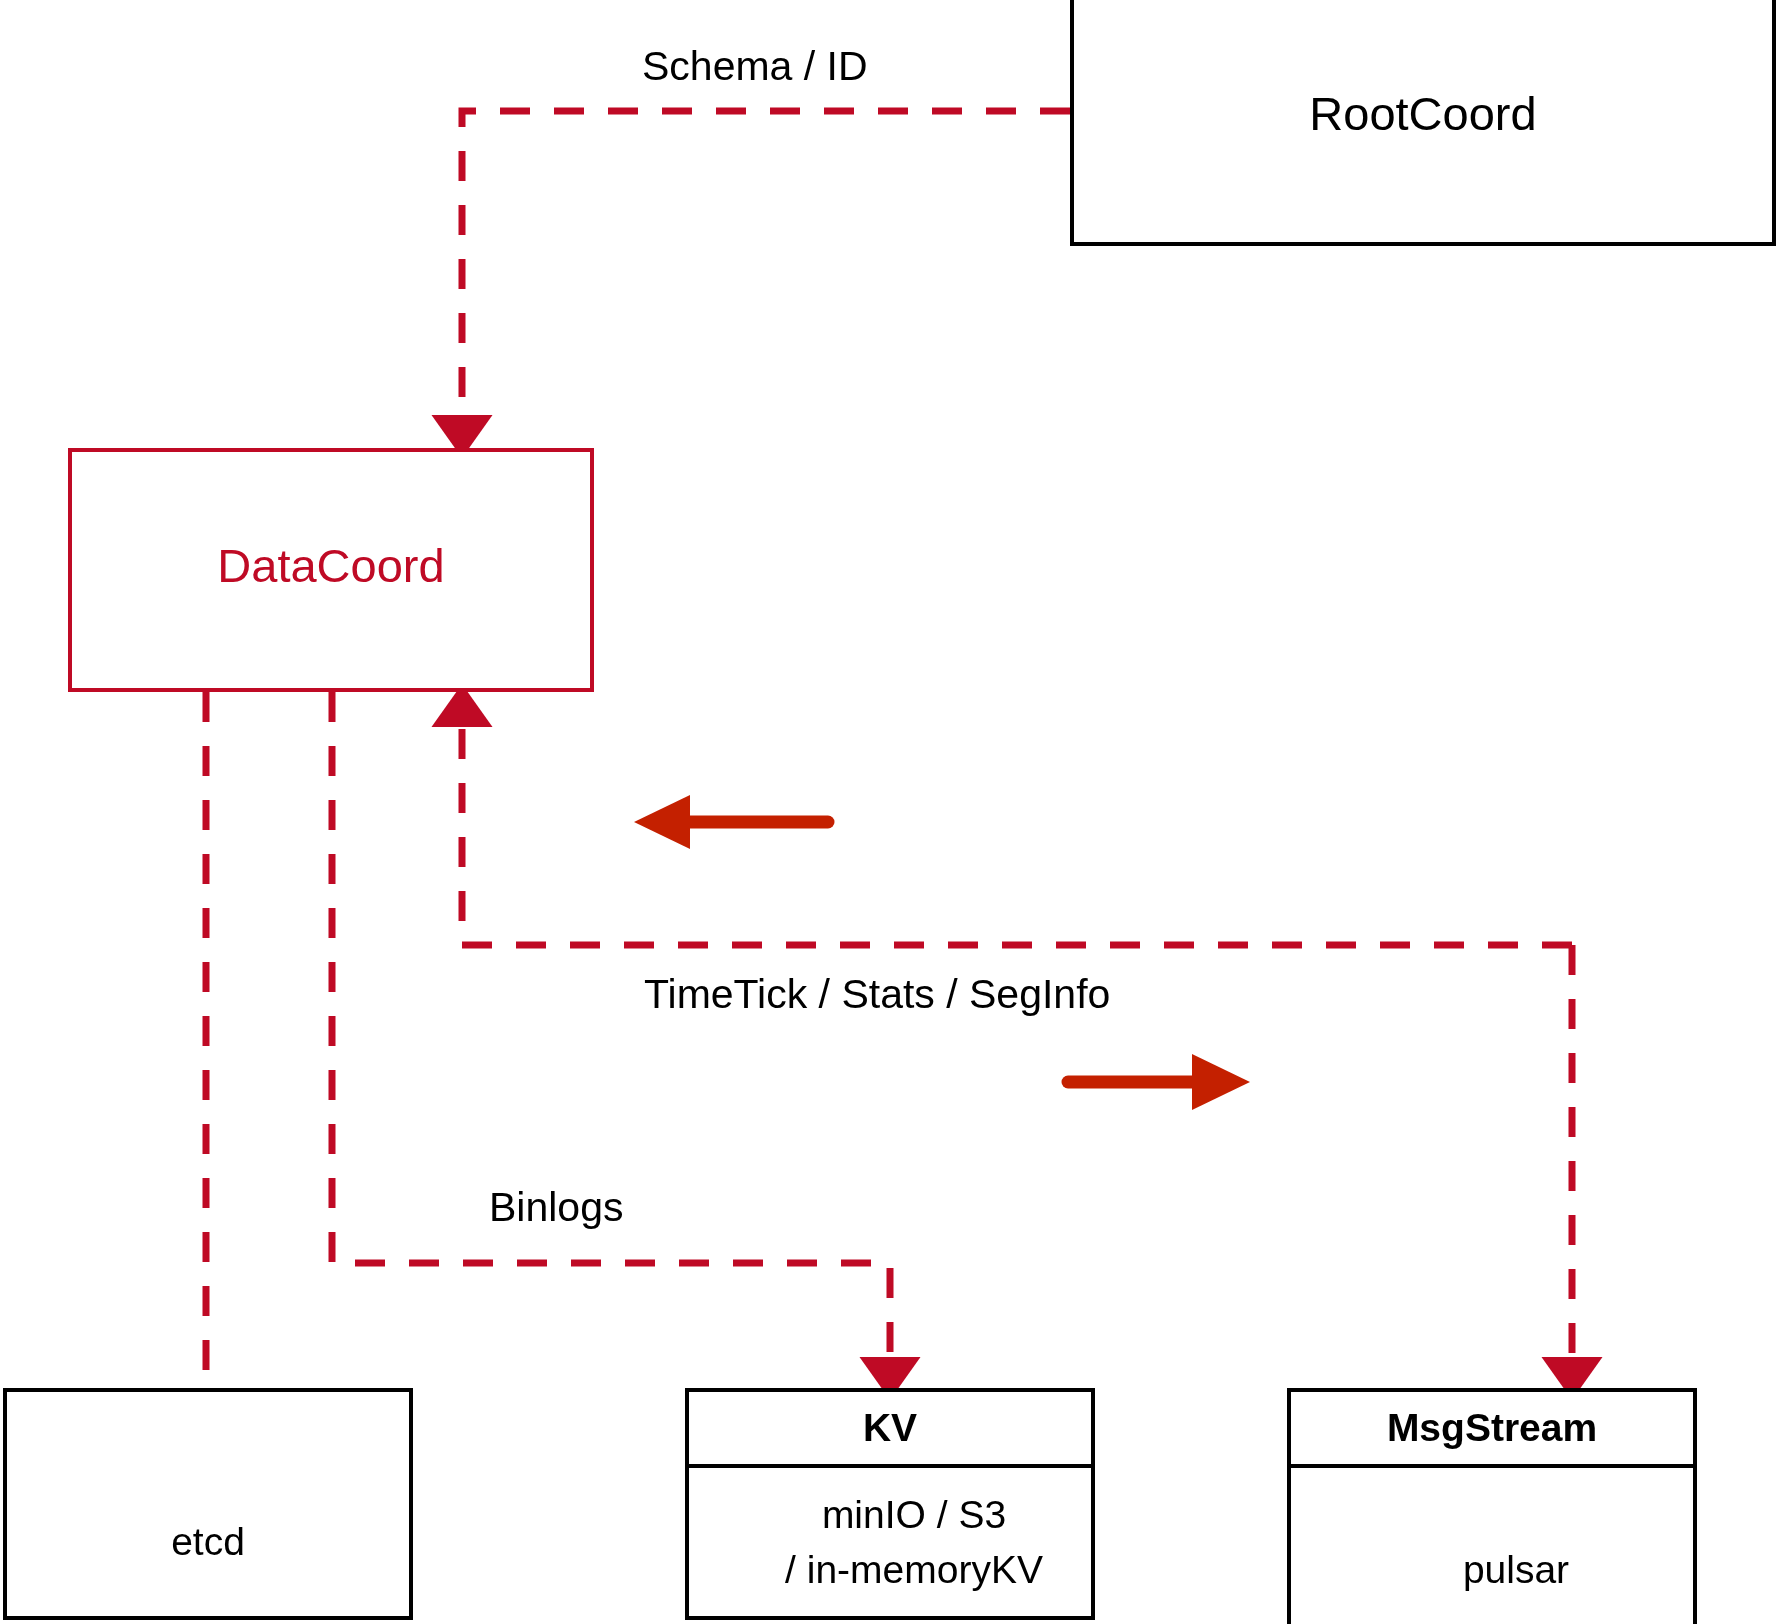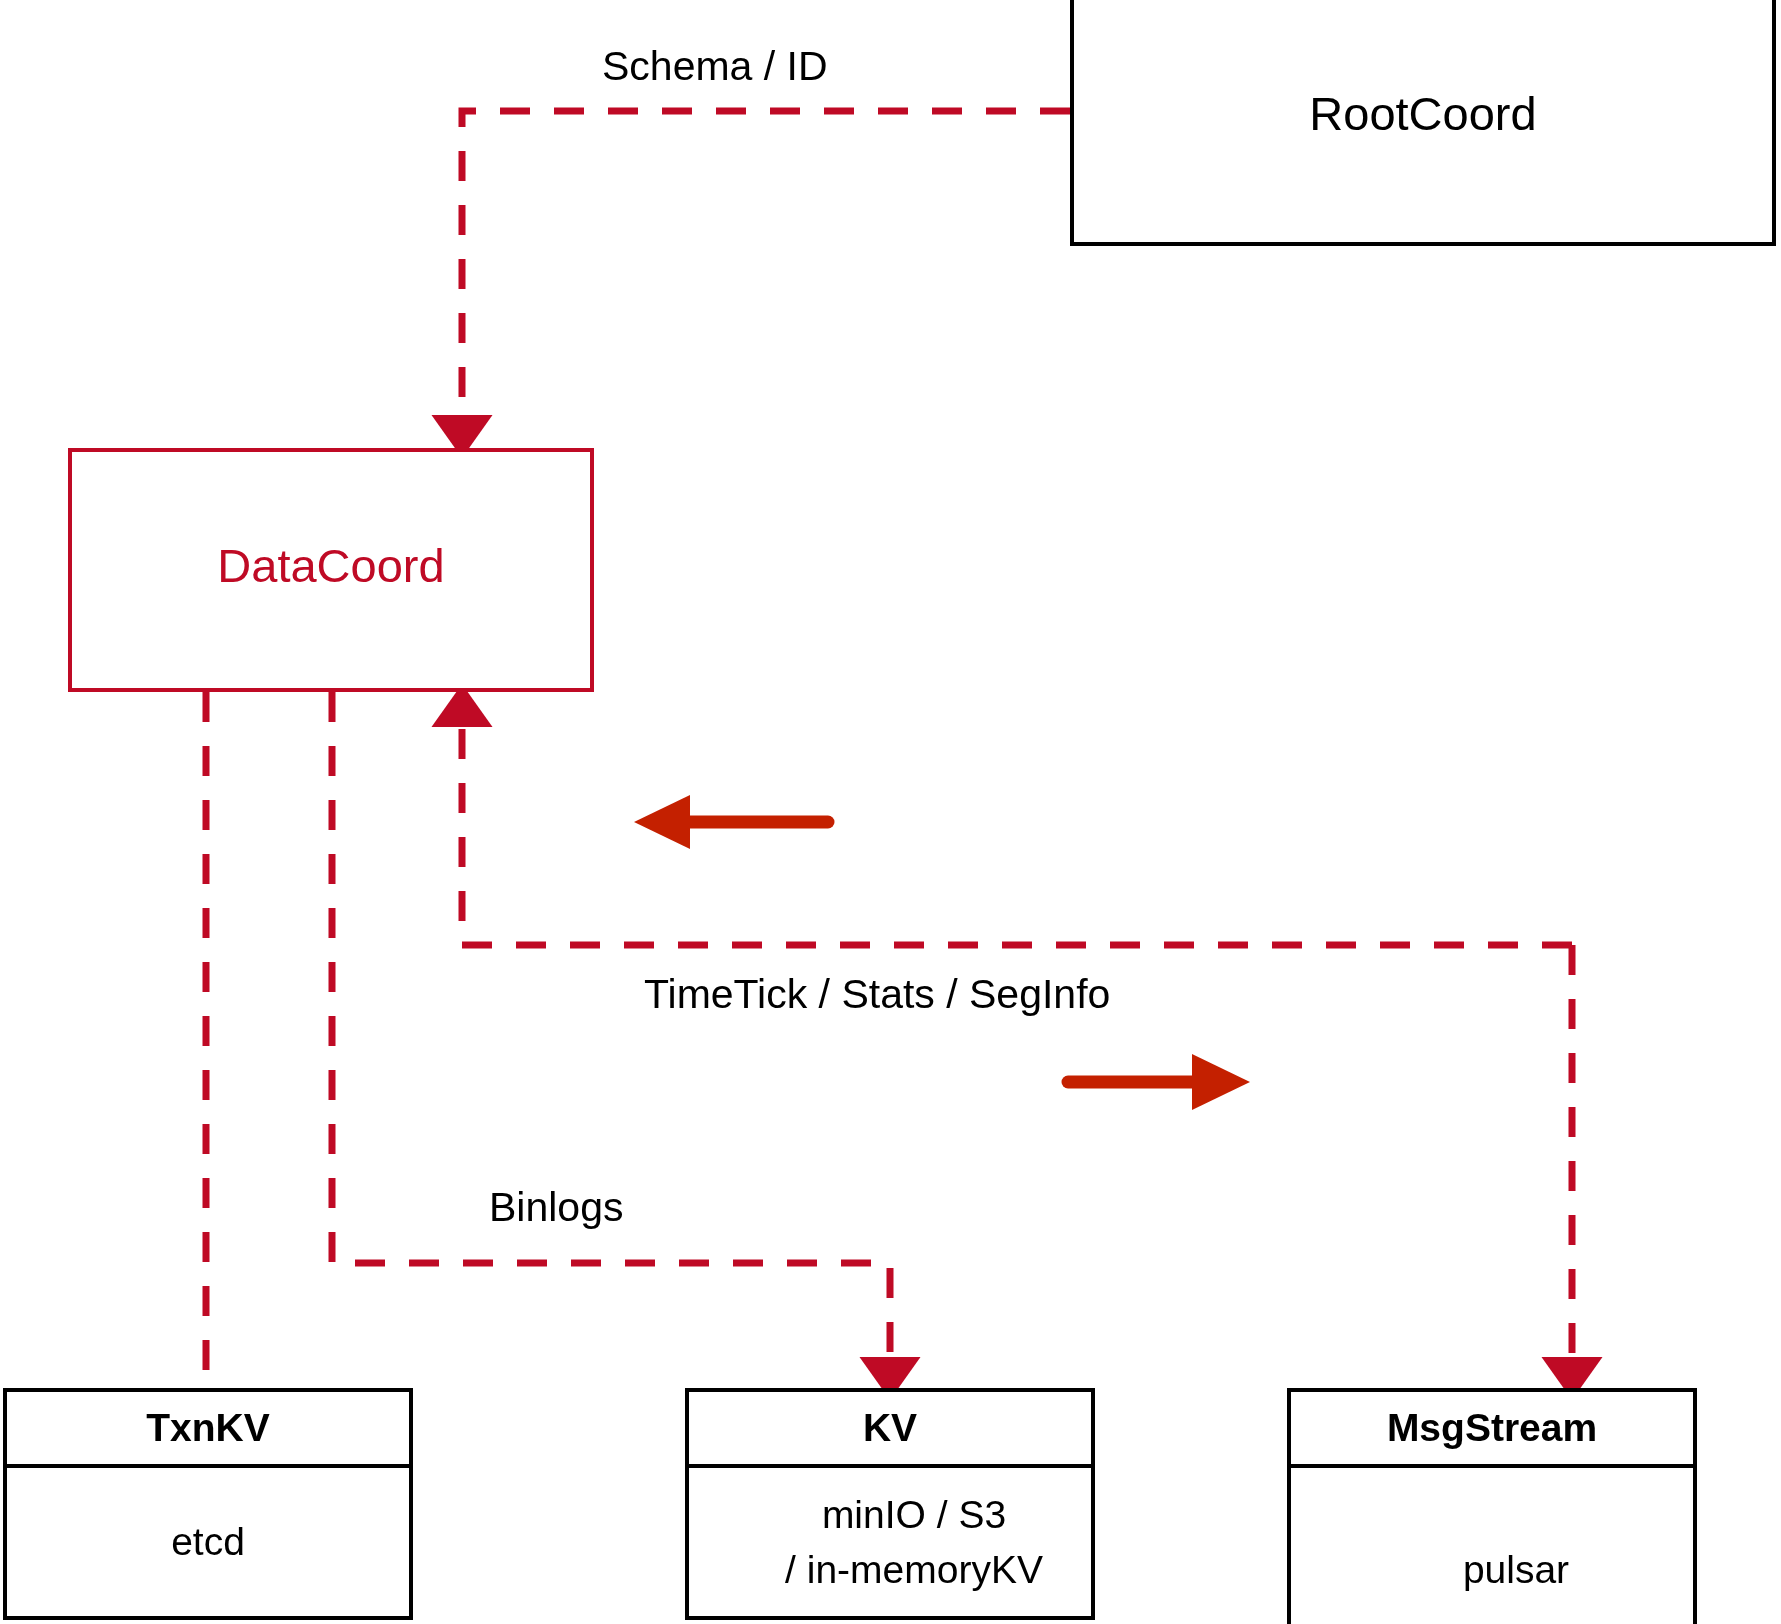--- a/index.html
+++ b/index.html
@@ -126,41 +126,40 @@
 
   <div class="node-box node-plain" style="left:1070px; top:-4px; width:706px; height:250px;">
     <div class="node-label" style="top:86px; font-size:47px;">RootCoord</div>
   </div>
 
   <div class="node-box node-accent" style="left:68px; top:448px; width:526px; height:244px;">
     <div class="node-label accent-text" style="top:86px; font-size:47px;">DataCoord</div>
   </div>
 
   <div class="node-box node-plain" style="left:3px; top:1388px; width:410px; height:232px;">
-    <div class="split-head" style="height:76px;">TxnKV</div>
     <div class="split-body" style="top:76px; bottom:0;">
       <span>etcd</span>
     </div>
   </div>
 
   <div class="node-box node-plain" style="left:685px; top:1388px; width:410px; height:232px;">
     <div class="split-head" style="height:76px;">KV</div>
     <div class="split-body" style="top:76px; bottom:0;padding-left:48px;">
       <span>minIO / S3</span>
       <span>/ in-memoryKV</span>
     </div>
   </div>
 
   <div class="node-box node-plain" style="left:1287px; top:1388px; width:410px; height:288px;">
     <div class="split-head" style="height:76px;">MsgStream</div>
     <div class="split-body" style="top:76px; bottom:0;padding-left:48px;">
       <span>pulsar</span>
     </div>
   </div>
 
-  <div class="edge-label" style="left:602px; top:46px;">Schema / ID</div>
+  <div class="edge-label" style="left:642px; top:46px;">Schema / ID</div>
 
 
   <div class="edge-label" style="left:644px; top:974px;">TimeTick / Stats / SegInfo</div>
 
   <div class="edge-label" style="left:489px; top:1187px;">Binlogs</div>
 
 </div>
 
 </body></html>

